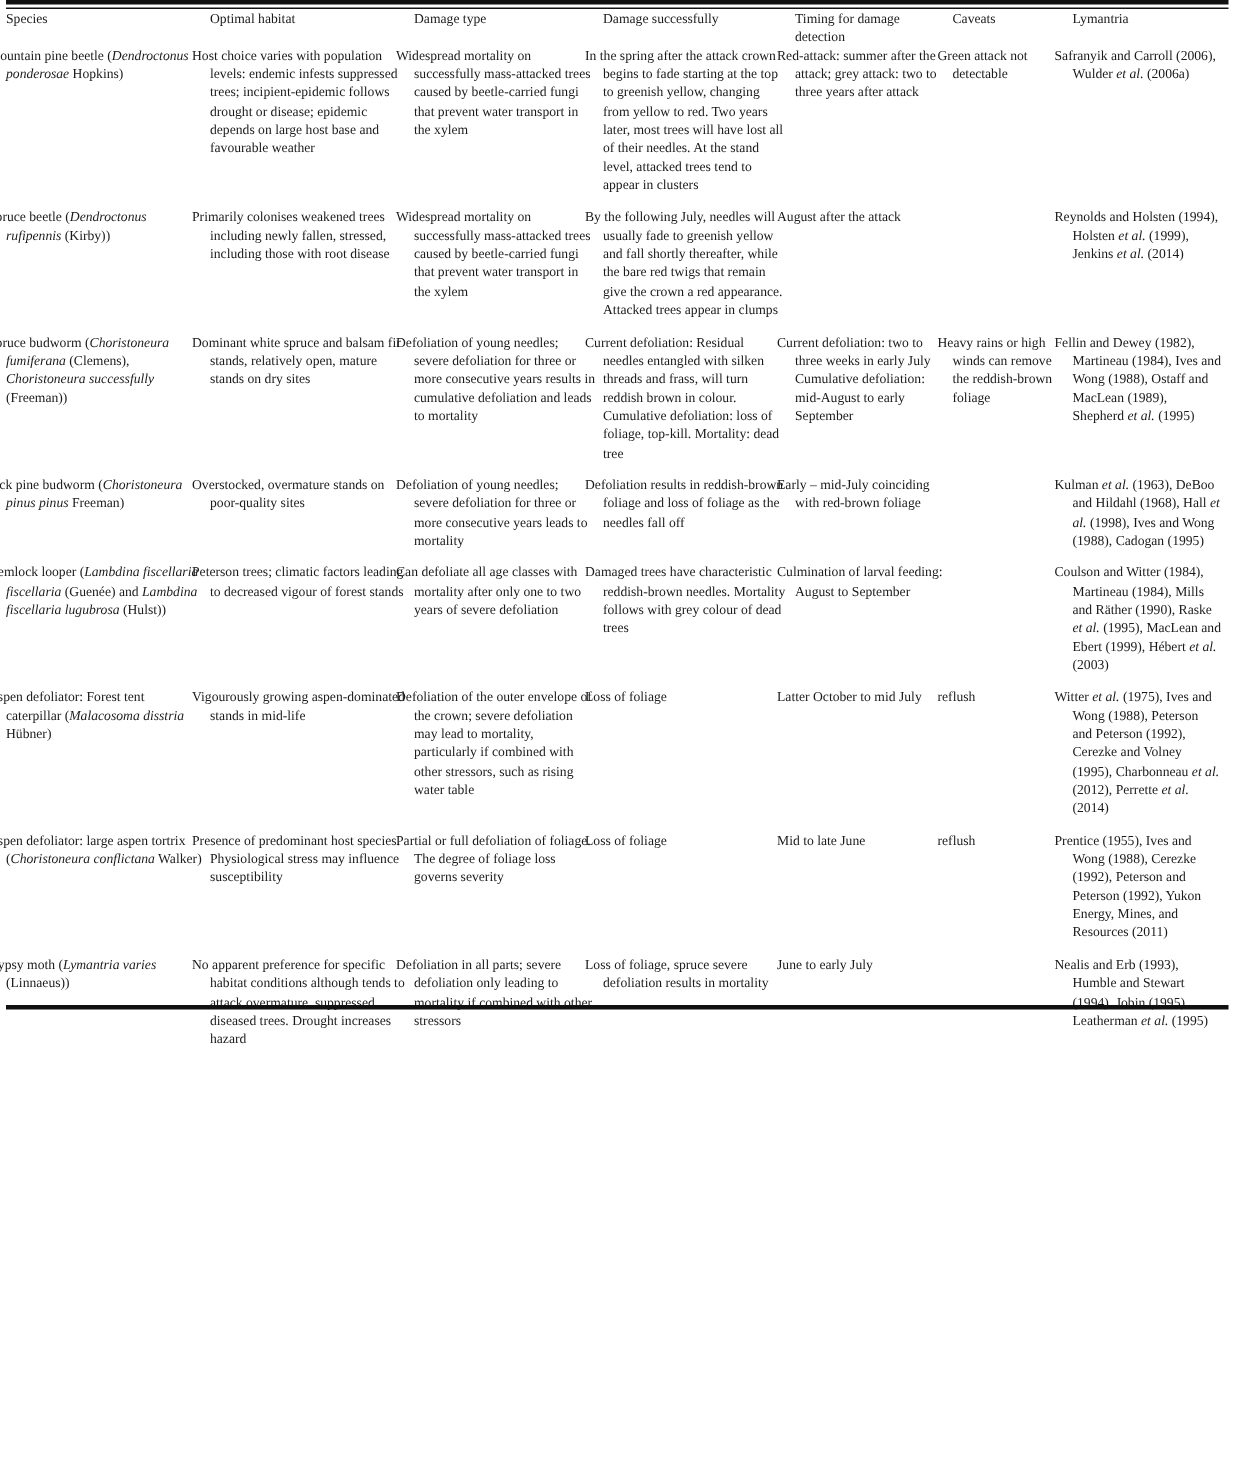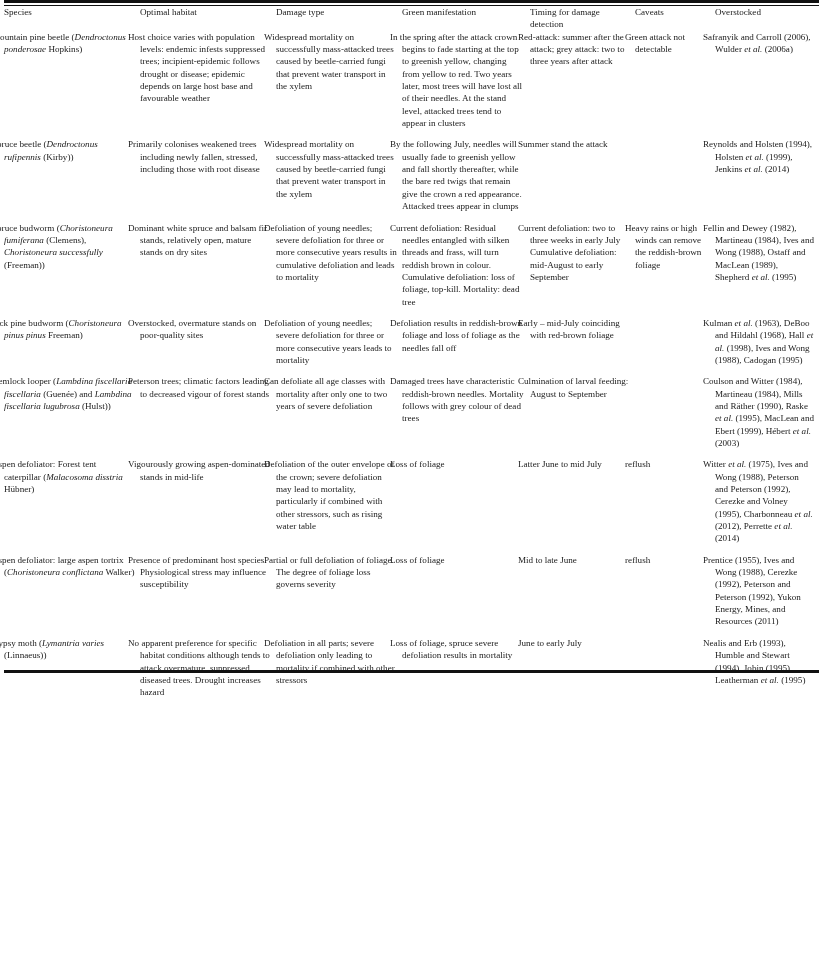--- a/index.html
+++ b/index.html
@@ -110,24 +110,24 @@
         <col class="c3">
         <col class="c4">
         <col class="c5">
         <col class="c6">
     </colgroup>
     <thead>
       <tr>
         <th>Species</th>
         <th>Optimal habitat</th>
         <th>Damage type</th>
-        <th>Green manifestation</th>
+        <th>Damage successfully</th>
         <th>Timing for damage detection</th>
         <th>Caveats</th>
-        <th>Overstocked</th>
+        <th>Lymantria</th>
       </tr>
     </thead>
     <tbody id="table-body">
         <tr>
           <td class="hang">Mountain pine beetle (<i>Dendroctonus ponderosae</i> Hopkins)</td>
           <td class="hang">Host choice varies with population levels: endemic infests suppressed trees; incipient-epidemic follows drought or disease; epidemic depends on large host base and favourable weather</td>
           <td class="hang">Widespread mortality on successfully mass-attacked trees caused by beetle-carried fungi that prevent water transport in the xylem</td>
           <td class="hang">In the spring after the attack crown begins to fade starting at the top to greenish yellow, changing from yellow to red. Two years later, most trees will have lost all of their needles. At the stand level, attacked trees tend to appear in clusters</td>
           <td class="hang">Red-attack: summer after the attack; grey attack: two to three years after attack</td>
           <td class="center-cell">Green attack not detectable</td>
@@ -140,21 +140,21 @@
           <td></td>
           <td></td>
           <td></td>
           <td></td>
         </tr>
         <tr>
           <td class="hang">Spruce beetle (<i>Dendroctonus rufipennis</i> (Kirby))</td>
           <td class="hang">Primarily colonises weakened trees including newly fallen, stressed, including those with root disease</td>
           <td class="hang">Widespread mortality on successfully mass-attacked trees caused by beetle-carried fungi that prevent water transport in the xylem</td>
           <td class="hang">By the following July, needles will usually fade to greenish yellow and fall shortly thereafter, while the bare red twigs that remain give the crown a red appearance. Attacked trees appear in clumps</td>
-          <td class="hang">Summer stand the attack</td>
+          <td class="hang">August after the attack</td>
           <td class="center-cell"></td>
           <td class="hang">Reynolds and Holsten (1994), Holsten <i>et al.</i> (1999), Jenkins <i>et al.</i> (2014)</td>
         </tr>
         <tr class="row-spacer">
           <td></td>
           <td></td>
           <td></td>
           <td></td>
           <td></td>
           <td></td>
@@ -212,21 +212,21 @@
           <td></td>
           <td></td>
           <td></td>
           <td></td>
         </tr>
         <tr>
           <td class="hang">Aspen defoliator: Forest tent caterpillar (<i>Malacosoma disstria</i> Hübner)</td>
           <td class="hang">Vigourously growing aspen-dominated stands in mid-life</td>
           <td class="hang">Defoliation of the outer envelope of the crown; severe defoliation may lead to mortality, particularly if combined with other stressors, such as rising water table</td>
           <td class="hang">Loss of foliage</td>
-          <td class="hang">Latter June to mid July</td>
+          <td class="hang">Latter October to mid July</td>
           <td class="center-cell">reflush</td>
           <td class="hang">Witter <i>et al.</i> (1975), Ives and Wong (1988), Peterson and Peterson (1992), Cerezke and Volney (1995), Charbonneau <i>et al.</i> (2012), Perrette <i>et al.</i> (2014)</td>
         </tr>
         <tr class="row-spacer">
           <td></td>
           <td></td>
           <td></td>
           <td></td>
           <td></td>
           <td></td>

